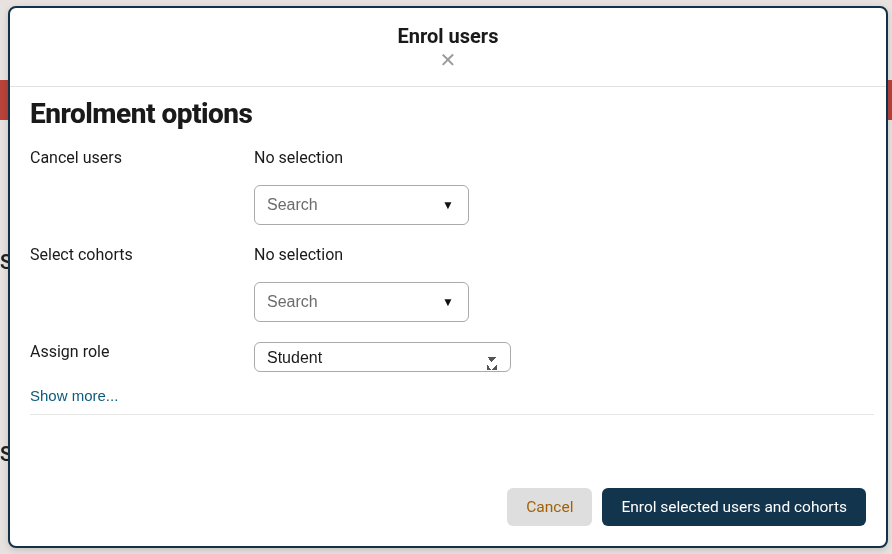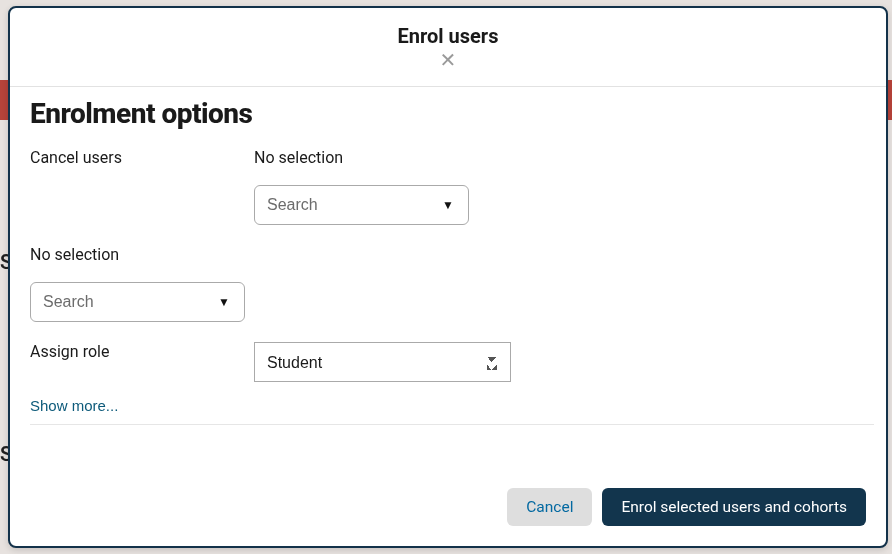--- a/index.html
+++ b/index.html
@@ -39,21 +39,21 @@
   .search-combo input {
     border: none; outline: none; font-size: 16px; color: #6c6c6c;
     padding: 8px 12px; flex: 1; background: transparent; border-radius: 6px;
   }
   .search-combo input::placeholder { color: #6c6c6c; }
   .dropdown-arrow {
     position: absolute; right: 14px; top: 50%; transform: translateY(-50%);
     font-size: 12px; color: #111; pointer-events: none;
   }
   .role-select {
-    width: 257px; height: 40px; border: 1px solid #aaa; border-radius: 0;
+    width: 257px; height: 30px; border: 1px solid #aaa; border-radius: 6px;
     padding: 0 12px; font-size: 16px; color: #1a1a1a; background: #fff;
     appearance: none; cursor: pointer;
     background-image:
       linear-gradient(45deg, transparent 50%, #555 50%),
       linear-gradient(135deg, #555 50%, transparent 50%),
       linear-gradient(45deg, #555 50%, transparent 50%),
       linear-gradient(135deg, transparent 50%, #555 50%);
     background-position:
       calc(100% - 18px) 14px,
       calc(100% - 13px) 14px,
@@ -68,21 +68,21 @@
   }
   .divider { border: none; border-top: 1px solid #e6e6e6; }
   .modal-footer {
     padding: 48px 20px 20px 20px;
     display: flex; justify-content: flex-end; gap: 10px; align-items: center;
   }
   .btn {
     font-size: 15.5px; padding: 9px 18px; border-radius: 6px; cursor: pointer;
     border: 1px solid transparent; font-family: inherit;
   }
-  .btn-secondary { background: #dedede; color: #0369a1; }
+  .btn-secondary { background: #dedede; color: #a16207; }
   .btn-primary { background: #12354d; color: #fff; }
 </style>
 </head>
 <body>
 
 <div class="backdrop">
   <span class="letter" style="left:0;top:250px;font-size:20px">S</span>
   <span class="letter" style="left:0;top:442px;font-size:20px">S</span>
 </div>
 
@@ -103,20 +103,21 @@
       <div class="field-col">
         <div class="no-selection">No selection</div>
         <div class="search-combo">
           <input type="text" placeholder="Search" style="">
           <span class="dropdown-arrow">▼</span>
         </div>
       </div>
     </div>
 
     <div class="form-row">
+      <div class="label-col">Select cohorts</div>
       <div class="field-col">
         <div class="no-selection">No selection</div>
         <div class="search-combo">
           <input type="text" placeholder="Search" style="">
           <span class="dropdown-arrow">▼</span>
         </div>
       </div>
     </div>
 
     <div class="form-row role">

